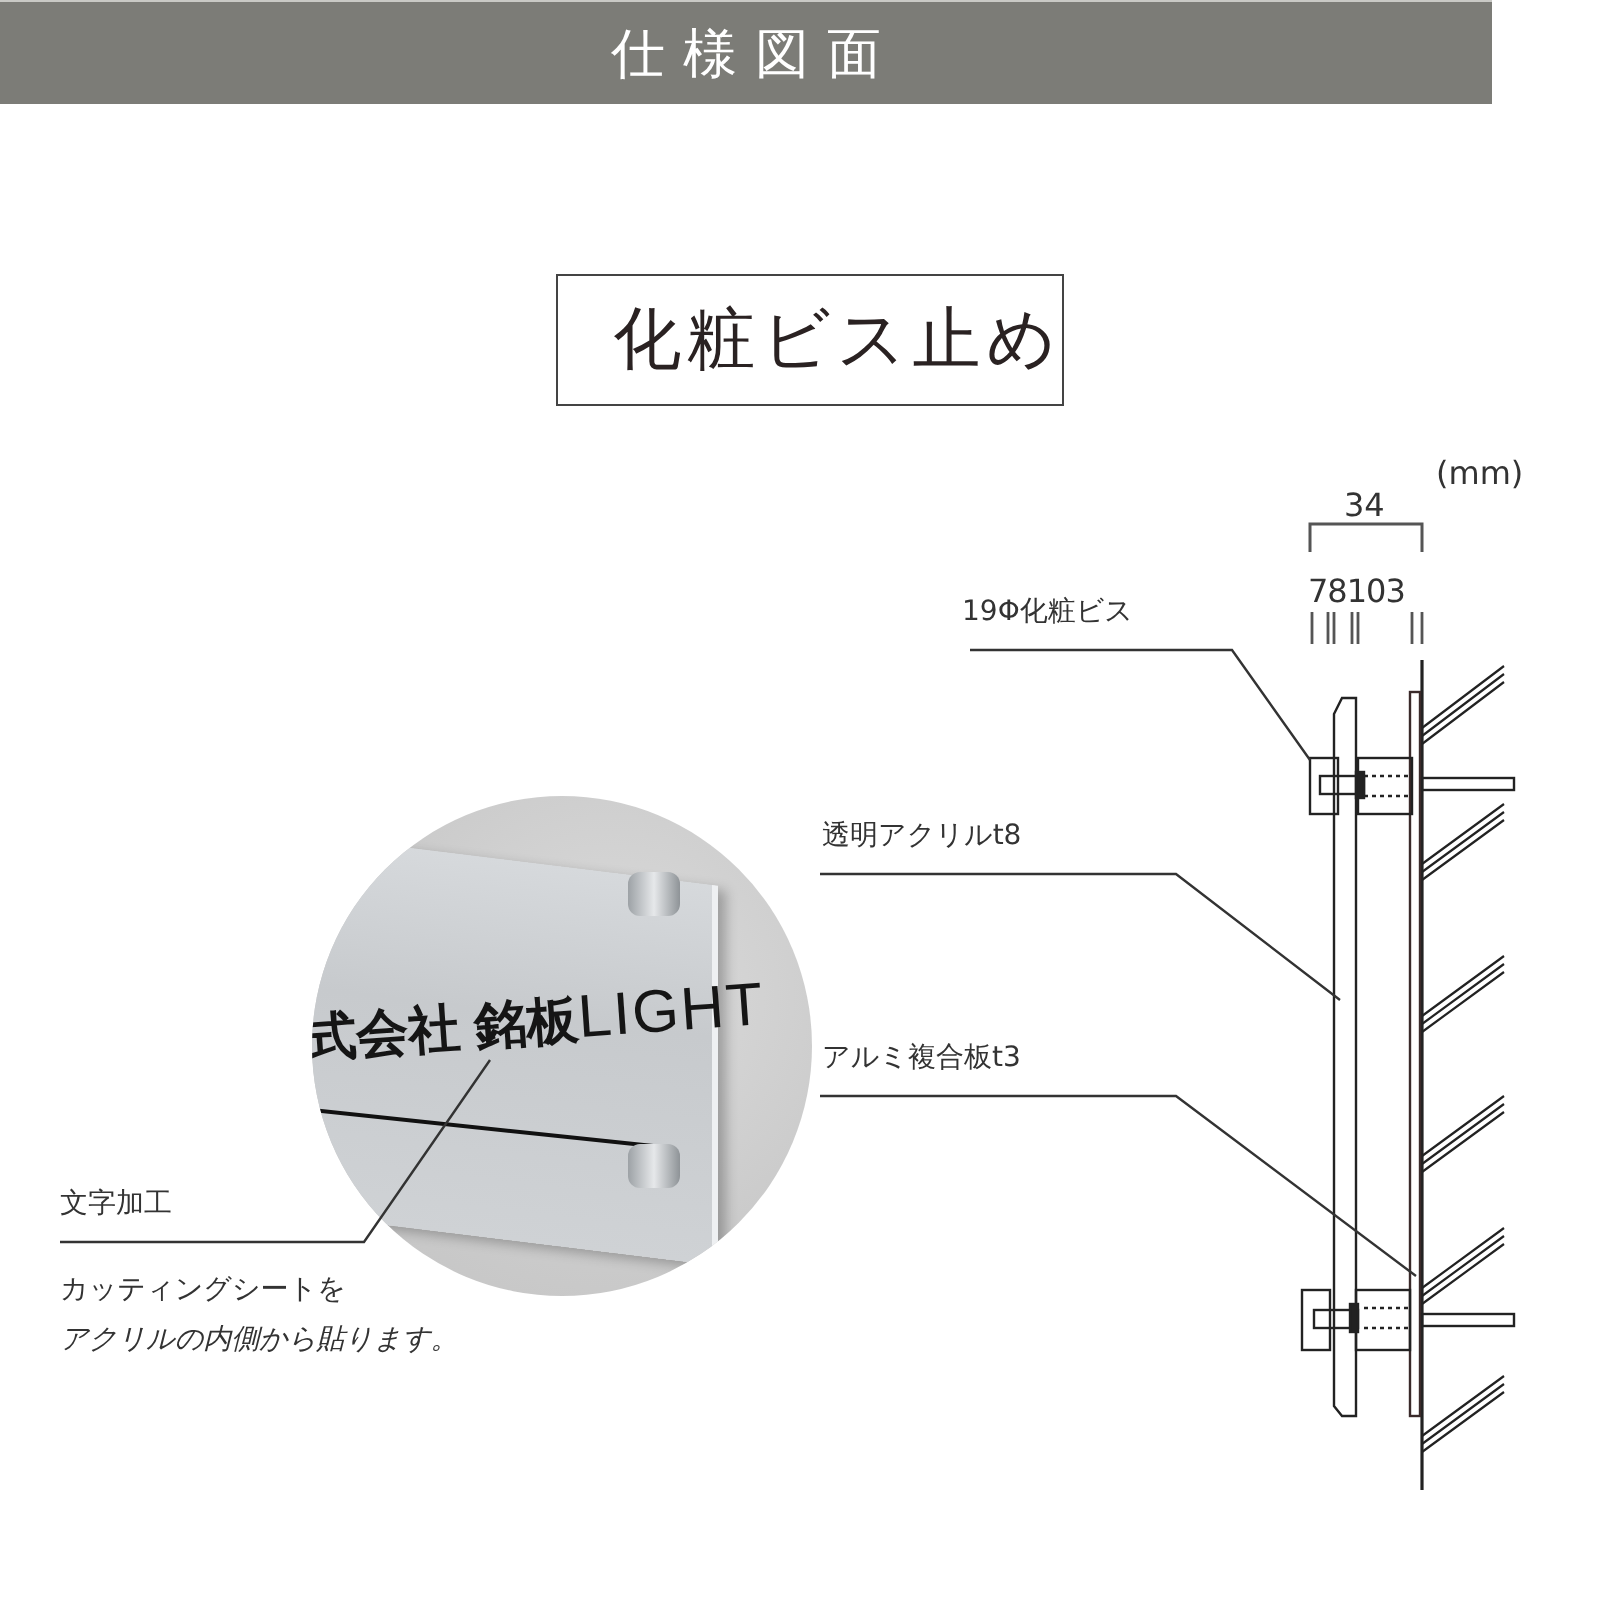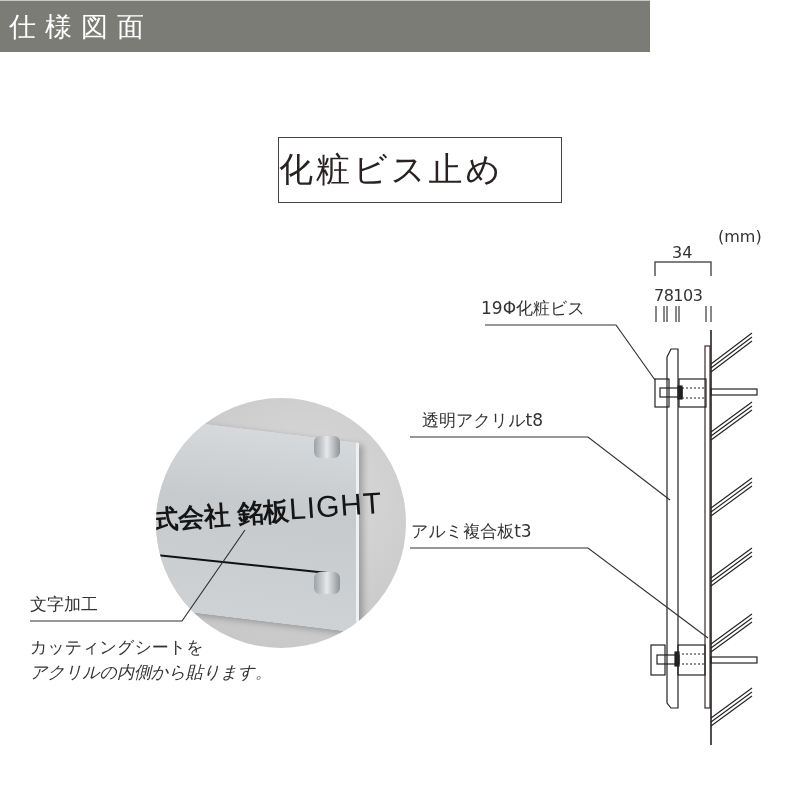--- a/index.html
+++ b/index.html
@@ -1,26 +1,26 @@
 <!DOCTYPE html>
 <html><head>
 <meta charset="utf-8">
 <style>
   html, body { margin:0; padding:0; background:#ffffff; }
   body { width:810px; height:810px; position:relative; overflow:hidden;
          font-family:"DejaVu Sans", "Liberation Sans", sans-serif; color:#333; }
-  .header { position:absolute; left:0; top:0; width:650px; height:52px;
+  .header { position:absolute; left:0; top:0; width:746px; height:52px;
             background:#7c7c77; border-top:1px solid #c9c9c5; box-sizing:border-box;
-            display:flex; align-items:center; }
+            display:flex; align-items:center; justify-content:center; }
   .header-title { color:#ffffff; font-size:27px; letter-spacing:9px; font-weight:300; padding-left:9px; }
-  .method-box { position:absolute; left:278px; top:137px; width:284px; height:66px;
+  .method-box { position:absolute; left:278px; top:137px; width:254px; height:66px;
                 border:1.5px solid #444; box-sizing:border-box;
-                display:flex; align-items:center; justify-content:flex-start; }
+                display:flex; align-items:center; justify-content:flex-end; }
   .method-title { font-size:34px; color:#2a2222; letter-spacing:3px; font-weight:300; }
-  .label { position:absolute; font-size:17px; color:#333; white-space:nowrap; }
+  .label { position:absolute; font-size:14px; color:#333; white-space:nowrap; }
   .dim { position:absolute; font-size:16px; color:#333; white-space:nowrap; }
   svg { position:absolute; left:0; top:0; }
   .photo { position:absolute; left:156px; top:398px; width:250px; height:250px; border-radius:50%;
            overflow:hidden; background:radial-gradient(circle at 60% 40%, #dcdcdc 0%, #cbcbcb 60%, #c2c2c2 100%); }
   .plate { position:absolute; left:-40px; top:30px; width:240px; height:190px;
            background:linear-gradient(180deg,#d6d9dc 0%,#c7cacd 40%,#cfd2d5 100%);
            transform:skewY(7deg); border-right:3px solid #eef0f2; box-shadow: 4px 2px 6px rgba(0,0,0,0.25); }
   .plate-text { position:absolute; left:-4px; top:96px; font-size:26px; font-weight:bold;
                 color:#151515; white-space:nowrap; transform:rotate(-4deg); font-family:"Liberation Sans", sans-serif; }
   .plate-text .en { font-size:30px; font-weight:normal; letter-spacing:1px; }
@@ -90,18 +90,18 @@
     <path d="M410 548 H588 L708 638" stroke="#333"></path>
     <path d="M30 621 H182 L245 530" stroke="#333"></path>
   </g>
 </svg>
 
 <span class="dim" style="left:704px; top:227px;margin-left:14px;">(mm)</span>
 <span class="dim" style="left:672px; top:243px;">34</span>
 <span class="dim" style="left:654px; top:286px; letter-spacing:-0.5px;text-align:right;">78103</span>
 
 <span class="label" style="left:481px; top:297px;">19Φ化粧ビス</span>
-<span class="label" style="left:422px; top:409px;">透明アクリルt8</span>
+<span class="label" style="left:411px; top:409px;">透明アクリルt8</span>
 <span class="label" style="left:411px; top:520px;">アルミ複合板t3</span>
 
 <span class="label" style="left:30px; top:593px;">文字加工</span>
 <span class="label" style="left:30px; top:636px;">カッティングシートを</span>
 <span class="label" style="left:30px; top:661px;font-style:italic;">アクリルの内側から貼ります。</span>
 
 </body></html>

